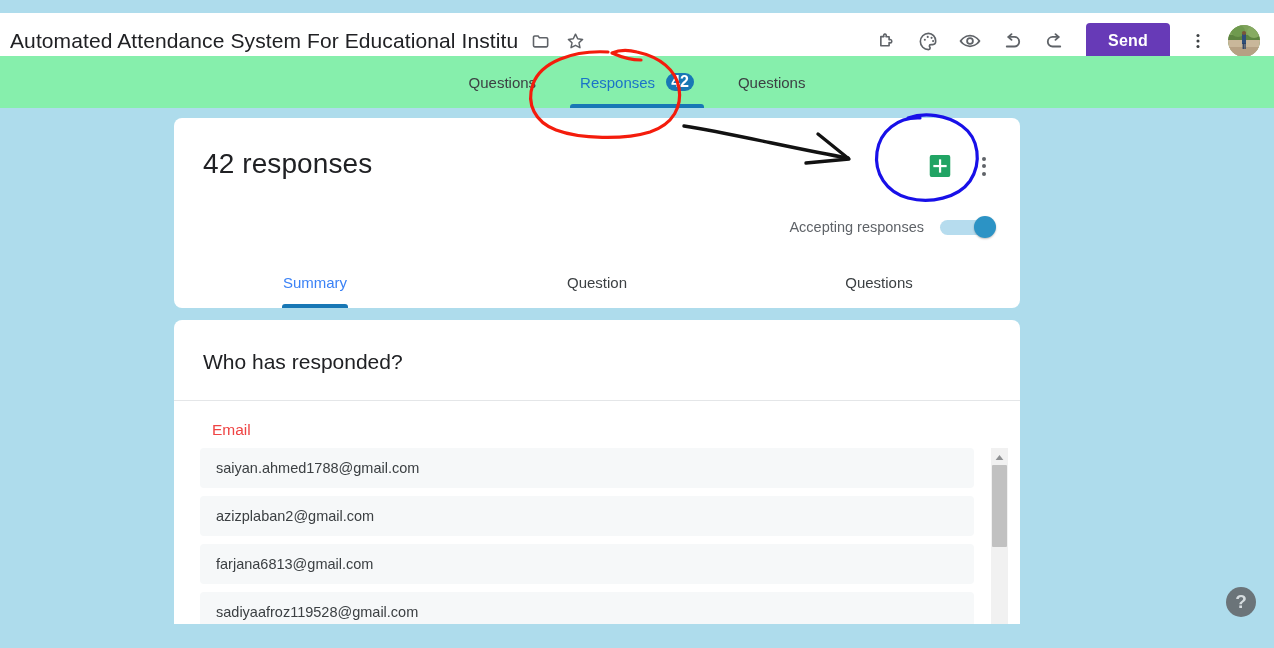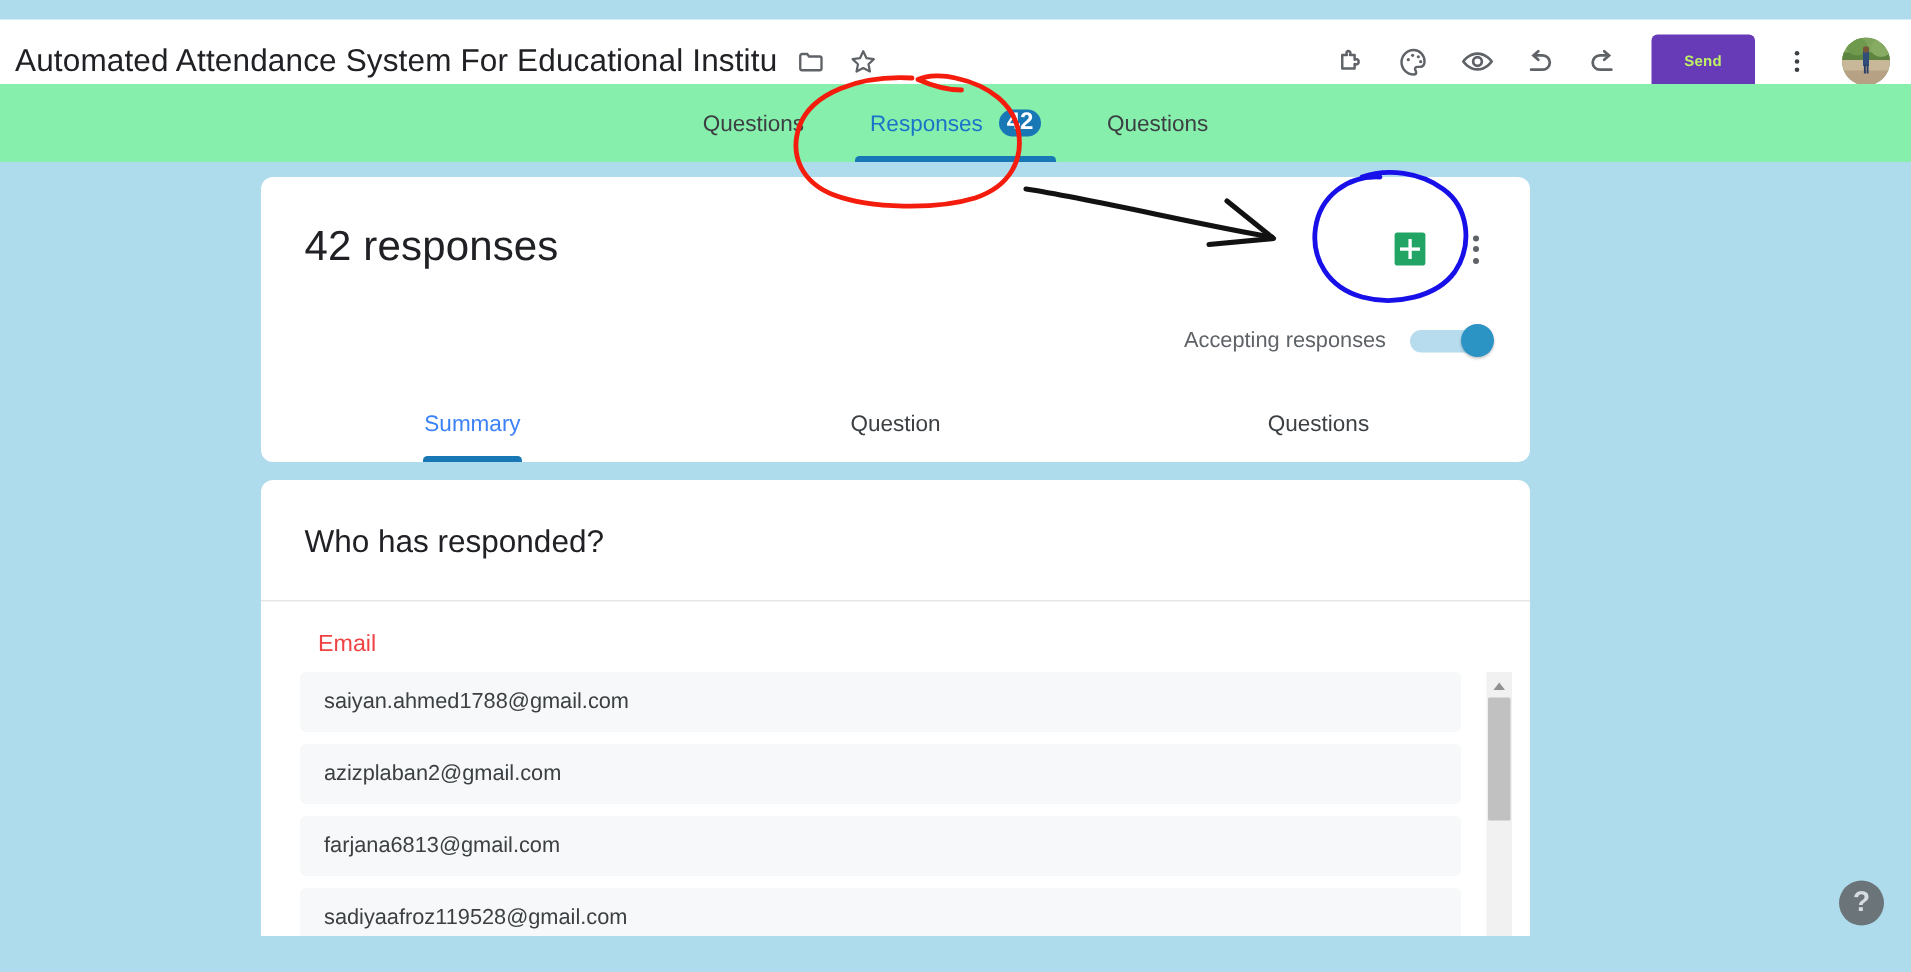--- a/index.html
+++ b/index.html
@@ -58,25 +58,25 @@
   .hdr-right {
     display: flex;
     align-items: center;
     gap: 2px;
   }
   .hdr-right .hdr-icon-btn { width: 40px; height: 40px; }
   .send-btn {
     height: 37px;
     padding: 0 22px;
     background: #673ab7;
-    color: #bef264;
+    color: #ffffff;
     border: none;
     border-radius: 4px;
     font-family: "Liberation Sans", sans-serif;
-    font-size: 10px;
+    font-size: 16px;
     font-weight: bold;
     letter-spacing: 0.2px;
     margin: 0 6px 0 10px;
     cursor: pointer;
   }
   .avatar {
     width: 32px;
     height: 32px;
     border-radius: 50%;
     margin-left: 8px;

